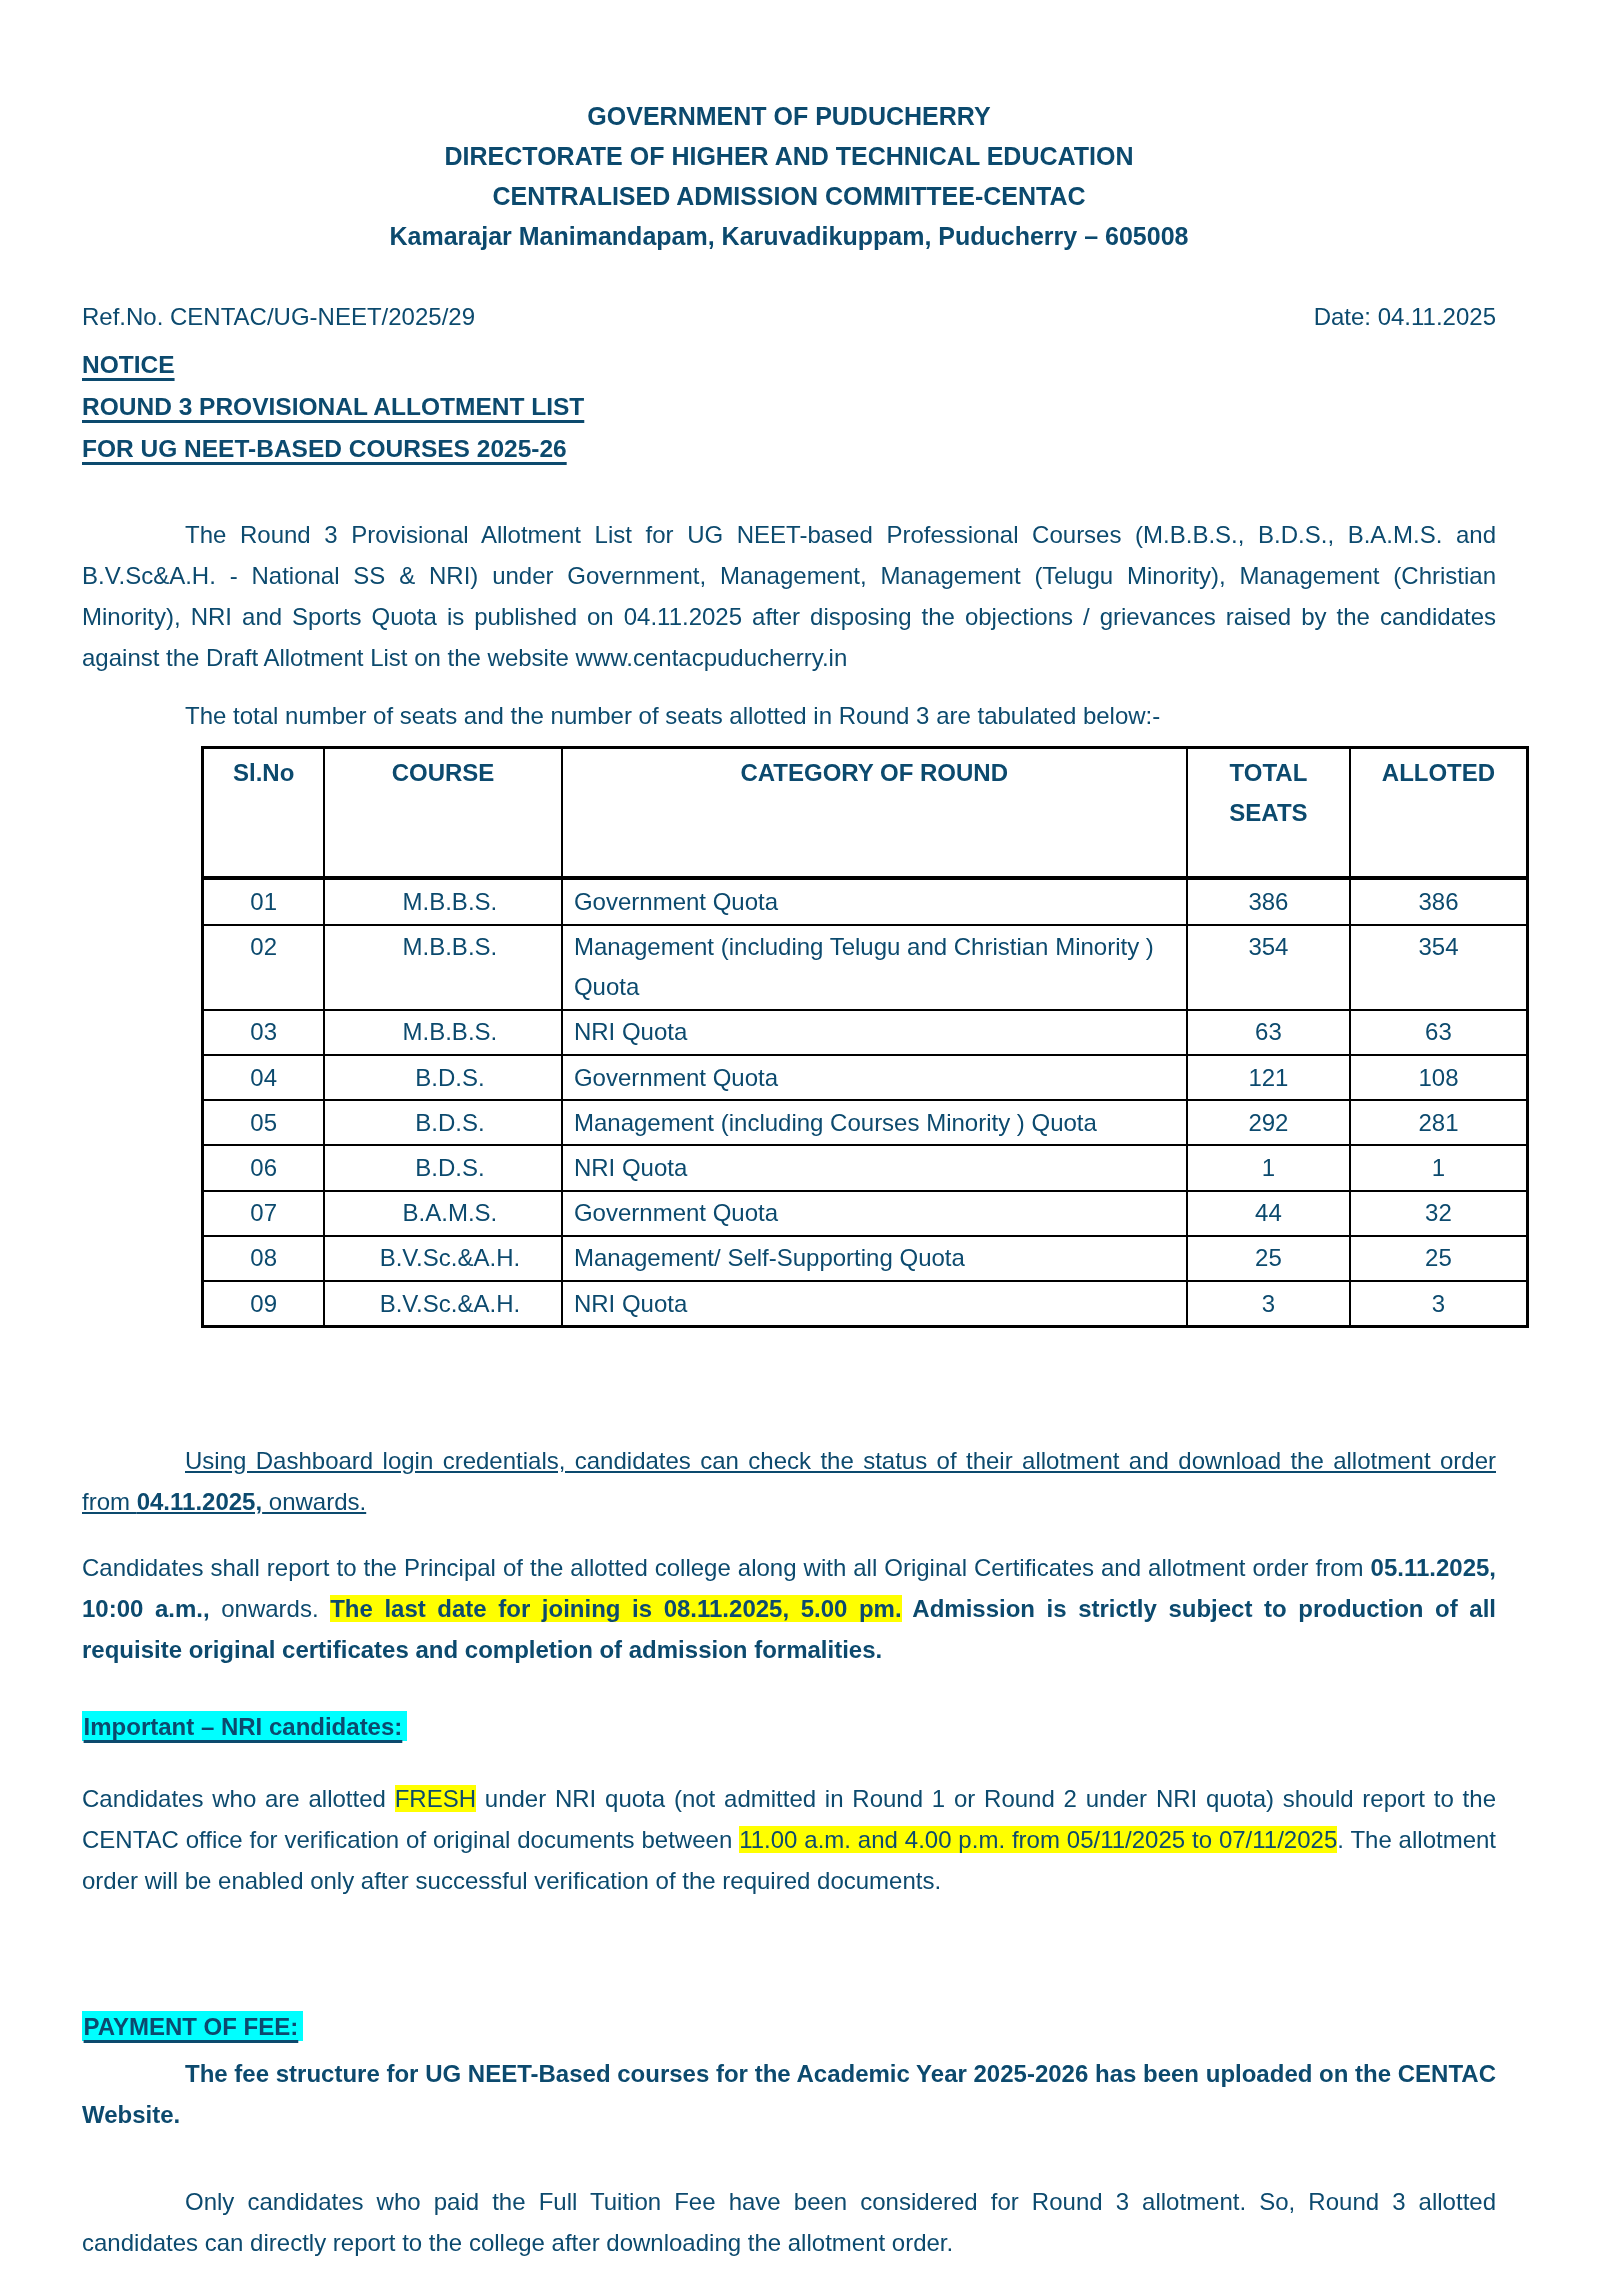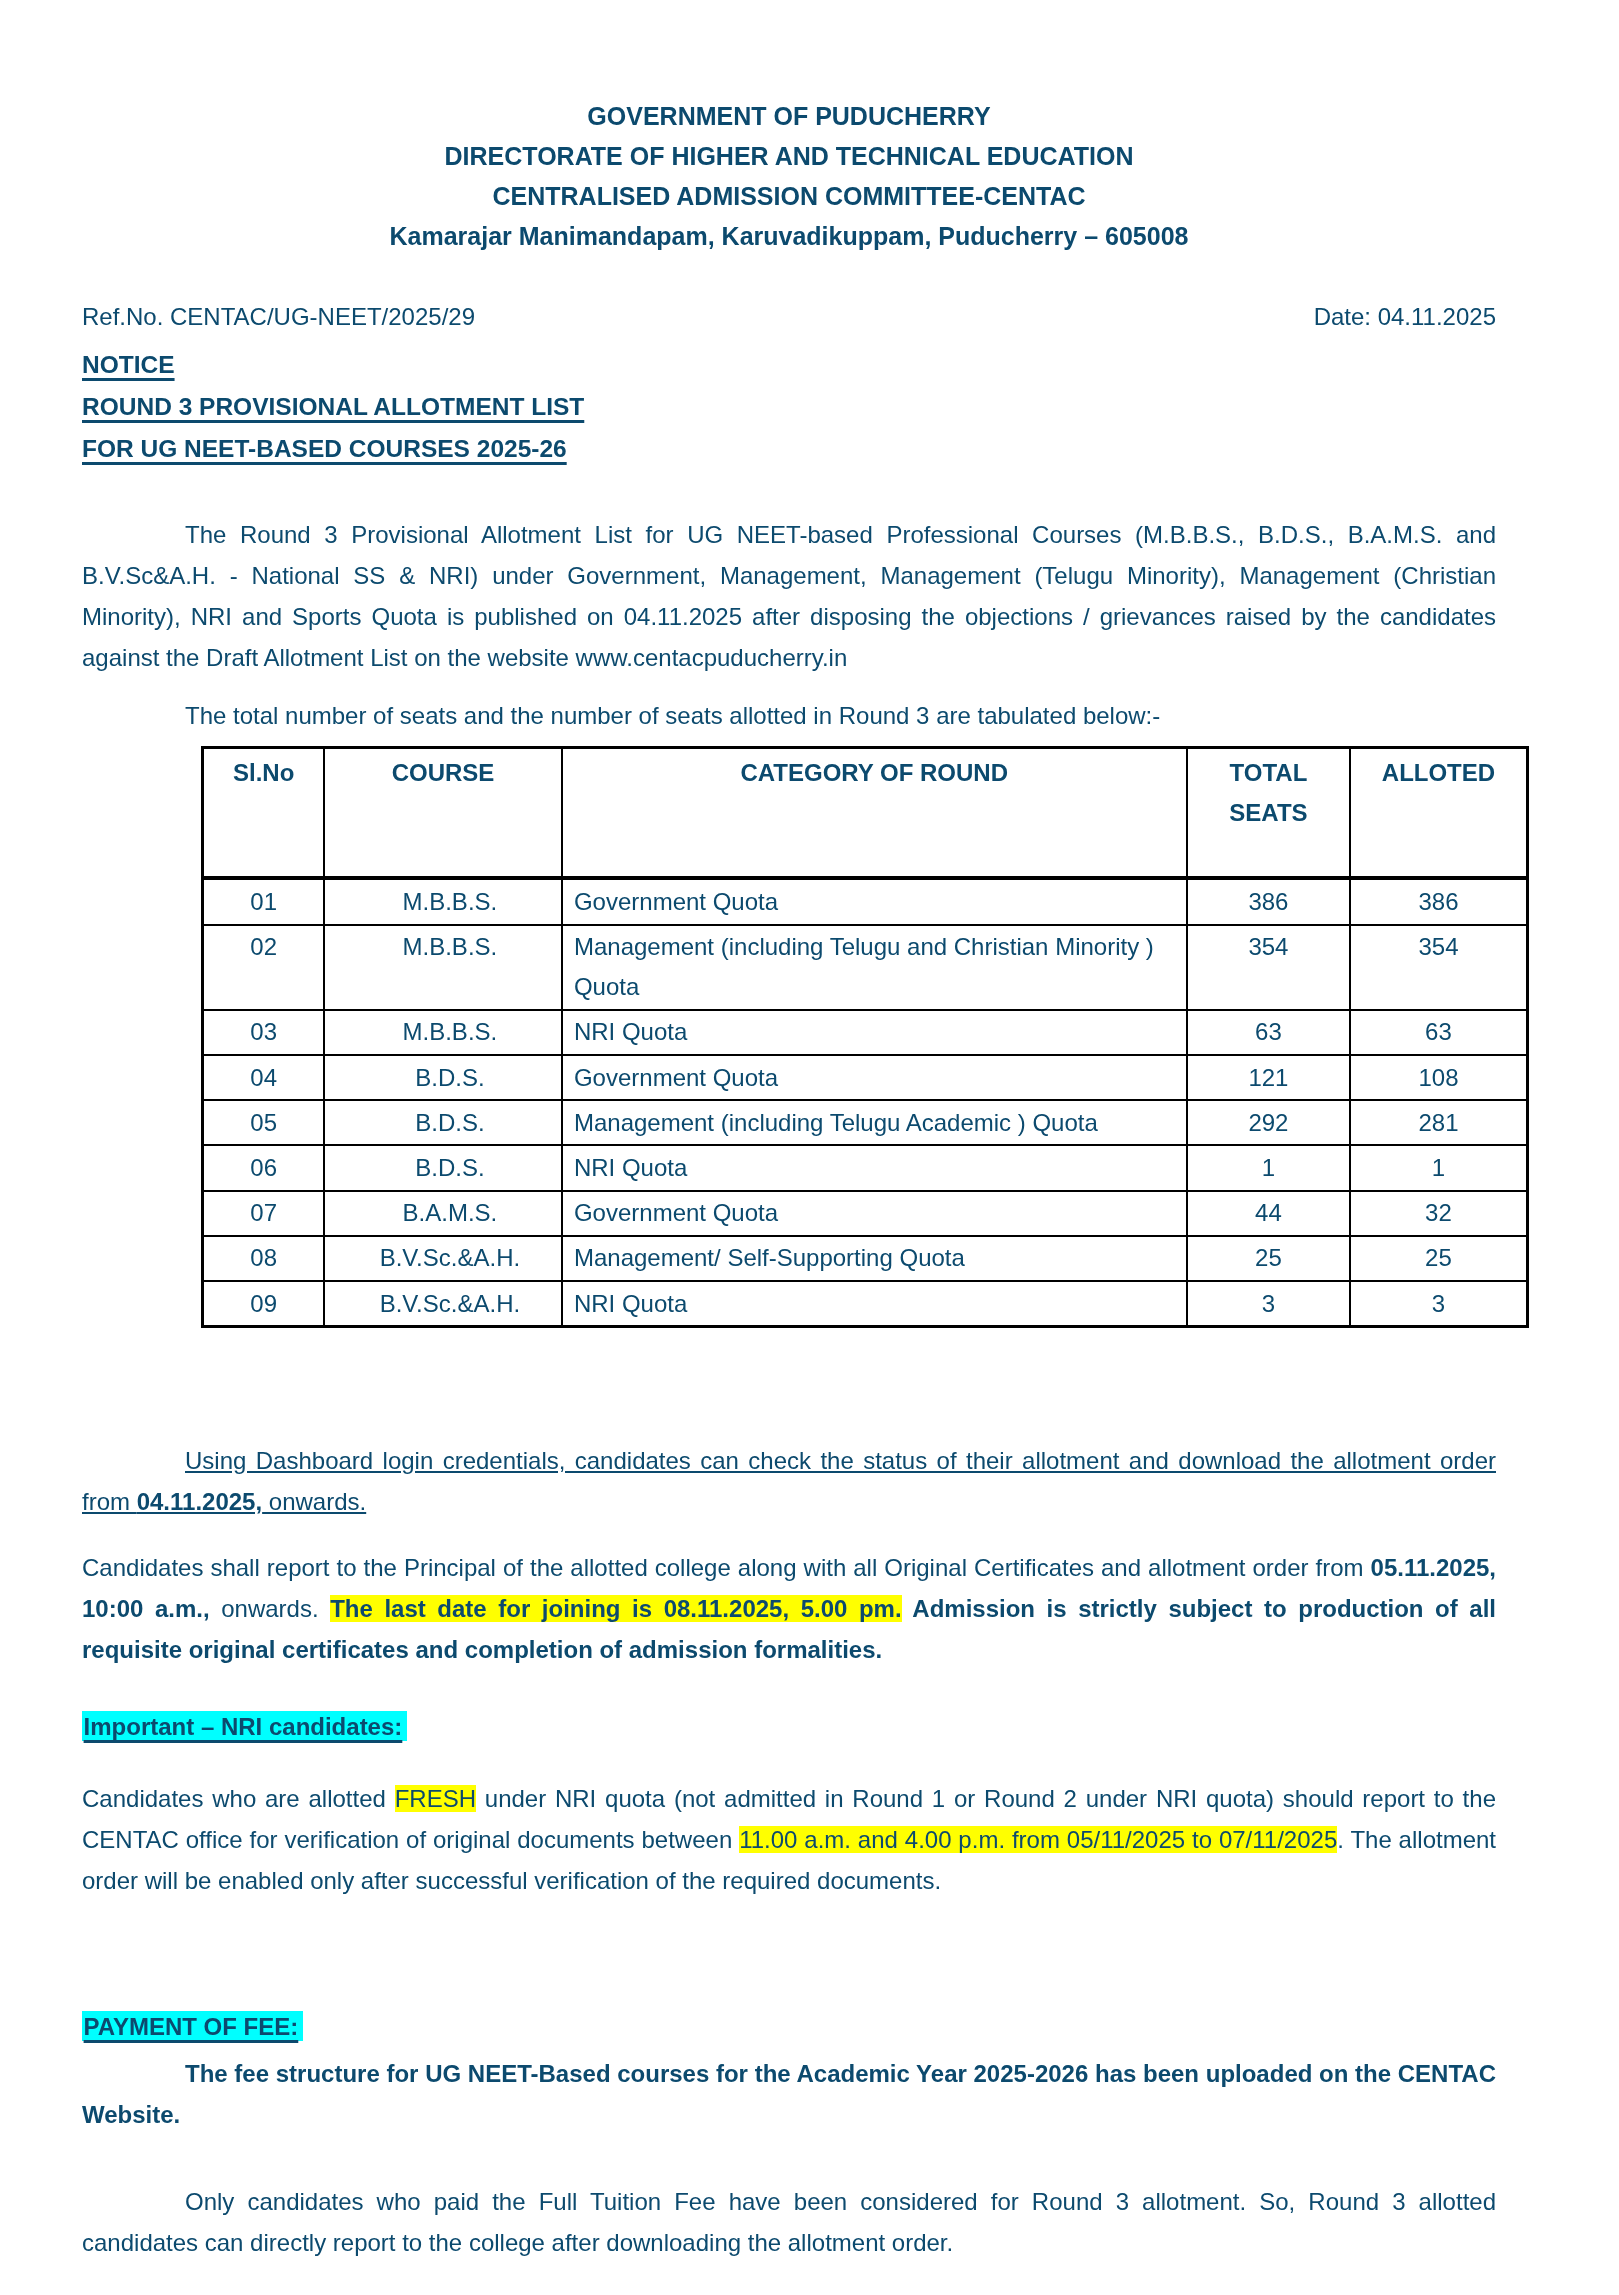--- a/index.html
+++ b/index.html
@@ -114,21 +114,21 @@
         <tr>
           <td class="col0">04</td>
           <td class="col1">B.D.S.</td>
           <td class="col2">Government Quota</td>
           <td class="col3">121</td>
           <td class="col4">108</td>
         </tr>
         <tr>
           <td class="col0">05</td>
           <td class="col1">B.D.S.</td>
-          <td class="col2">Management (including Telugu Academic ) Quota</td>
+          <td class="col2">Management (including Courses Minority ) Quota</td>
           <td class="col3">292</td>
           <td class="col4">281</td>
         </tr>
         <tr>
           <td class="col0">06</td>
           <td class="col1">B.D.S.</td>
           <td class="col2">NRI Quota</td>
           <td class="col3">1</td>
           <td class="col4">1</td>
         </tr>

